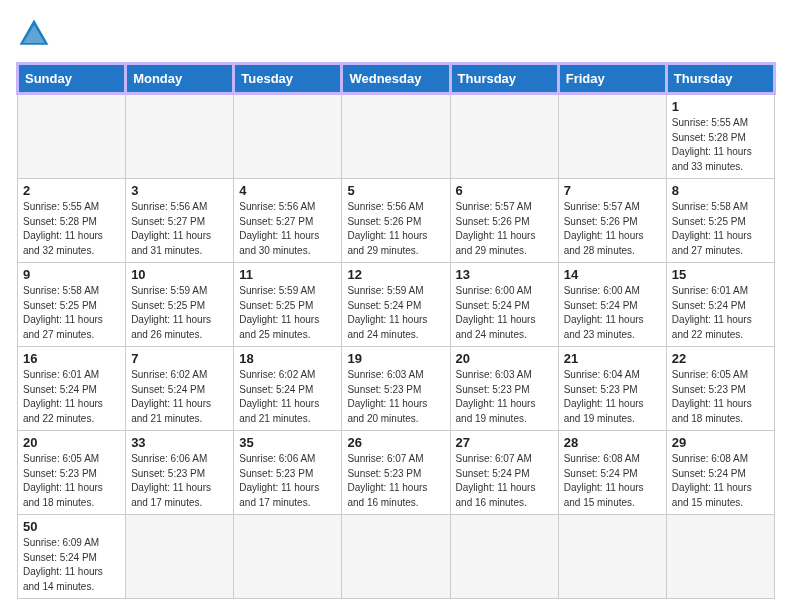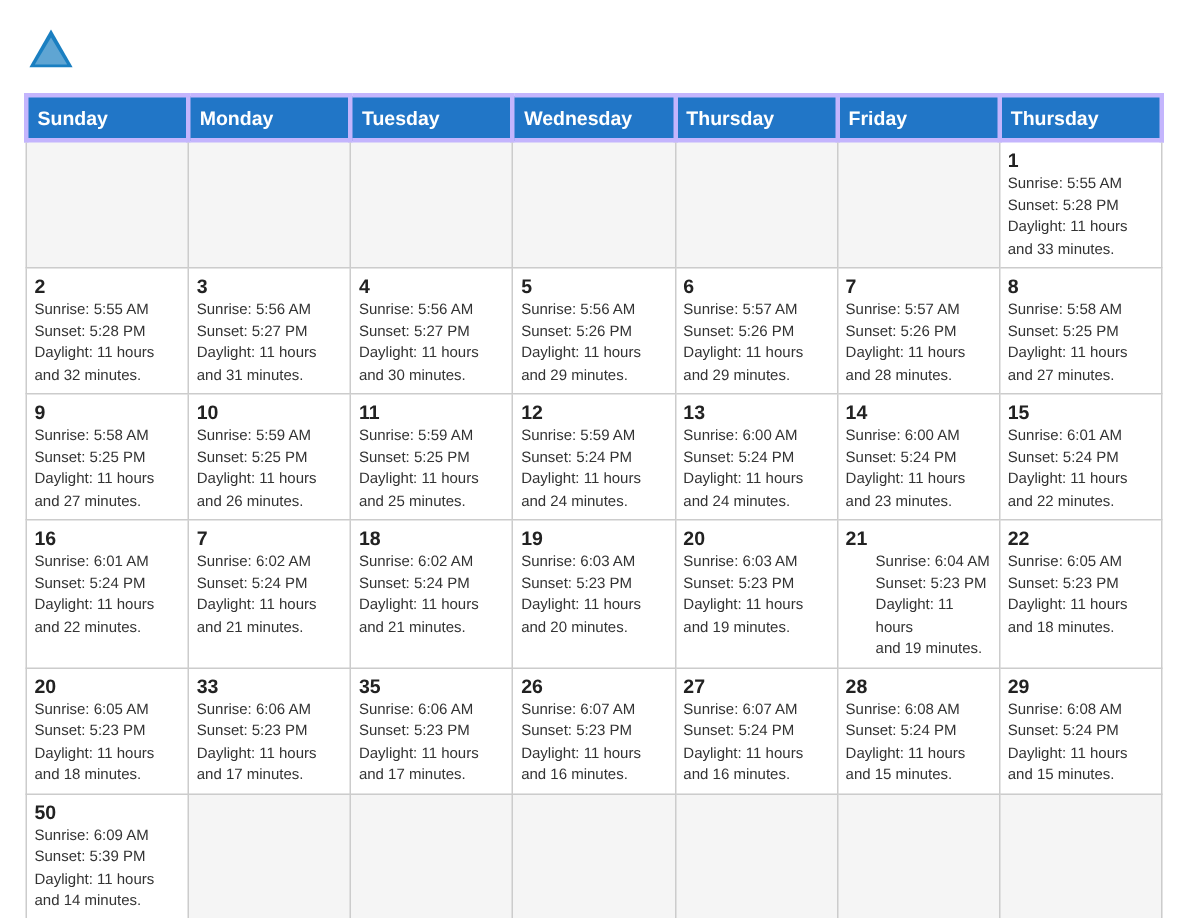--- a/index.html
+++ b/index.html
@@ -267,21 +267,21 @@
         </td>
         <td>
           <span class="day-num">20</span>
           <div class="day-info" style="white-space: pre-line;">Sunrise: 6:03 AM
 Sunset: 5:23 PM
 Daylight: 11 hours
 and 19 minutes.</div>
         </td>
         <td>
           <span class="day-num">21</span>
-          <div class="day-info" style="white-space: pre-line; margin-left: 20px;">Sunrise: 6:04 AM
+          <div class="day-info" style="white-space: pre-line;">Sunrise: 6:04 AM
 Sunset: 5:23 PM
 Daylight: 11 hours
 and 19 minutes.</div>
         </td>
         <td>
           <span class="day-num">22</span>
           <div class="day-info" style="white-space: pre-line;">Sunrise: 6:05 AM
 Sunset: 5:23 PM
 Daylight: 11 hours
 and 18 minutes.</div>
@@ -335,21 +335,21 @@
           <div class="day-info" style="white-space: pre-line;">Sunrise: 6:08 AM
 Sunset: 5:24 PM
 Daylight: 11 hours
 and 15 minutes.</div>
         </td>
       </tr>
       <tr>
         <td class="last-row">
           <span class="day-num">50</span>
           <div class="day-info" style="white-space: pre-line;">Sunrise: 6:09 AM
-Sunset: 5:39 PM
+Sunset: 5:24 PM
 Daylight: 11 hours
 and 14 minutes.</div>
         </td>
         <td class="empty"></td>
         <td class="empty"></td>
         <td class="empty"></td>
         <td class="empty"></td>
         <td class="empty"></td>
         <td class="empty"></td>
       </tr>

